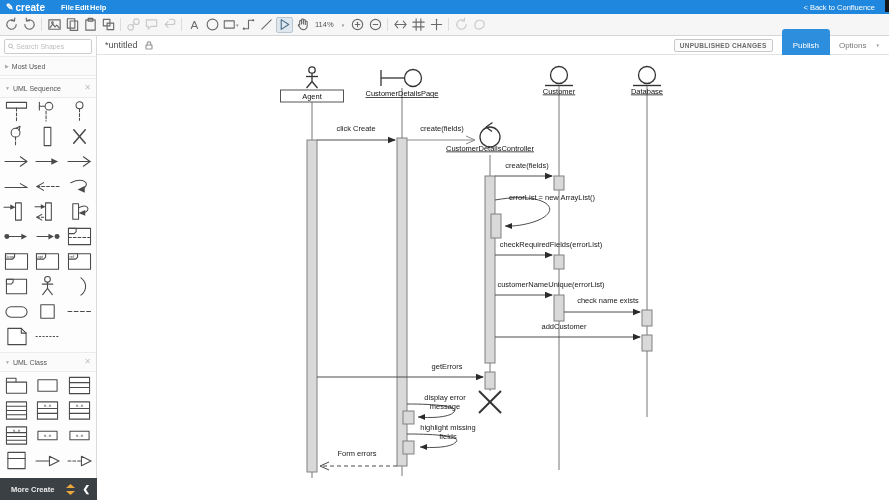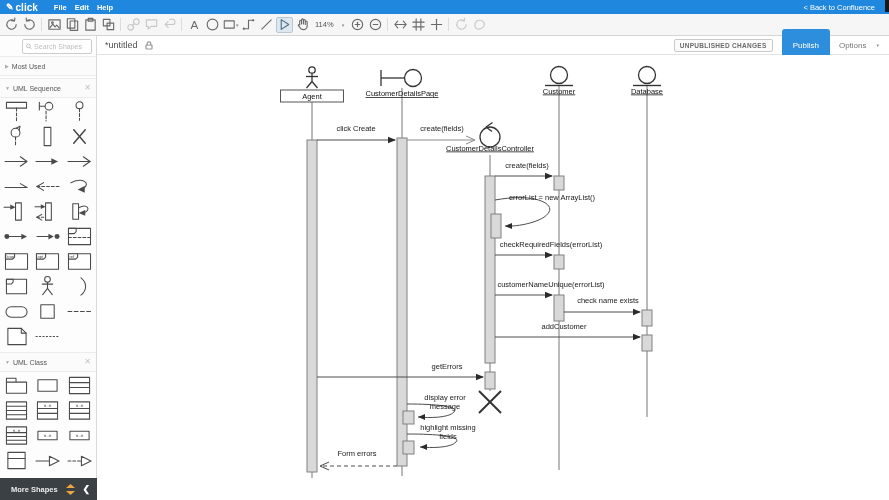--- a/index.html
+++ b/index.html
@@ -4,21 +4,21 @@
 <style>
   html,body{margin:0;padding:0;background:#e9e9e9;}
   .app{position:relative;width:889px;height:500px;background:#fff;overflow:hidden;
        font-family:"Liberation Sans",sans-serif;}
 
   
   .menubar{position:absolute;left:0;top:0;right:0;height:14px;background:#1f87dd;
            display:flex;align-items:center;color:#fff;}
   .logo{display:flex;align-items:center;margin-left:6px;font-size:10px;font-weight:bold;gap:2px;}
   .logo .pencil{font-size:9px;transform:rotate(0deg);}
-  .menu-items{display:flex;gap:8px;margin-left:16px;font-size:7.5px;font-weight:bold;}
+  .menu-items{display:flex;gap:1px;margin-left:16px;font-size:7.5px;font-weight:bold;}
   .menu-items span{cursor:default;}
   .back-link{margin-left:auto;margin-right:14px;font-size:7.5px;font-weight:normal;color:#fff;text-decoration:none;}
   .corner-sliver{position:absolute;right:0;top:0;width:4px;height:12px;background:#15171a;}
 
   
   .toolbar{position:absolute;left:0;top:14px;right:0;height:22px;background:#f6f6f6;
            border-bottom:1px solid #d5d5d5;display:flex;align-items:center;padding-left:2px;box-sizing:border-box;}
   .tbtn{width:17px;height:16px;display:flex;align-items:center;justify-content:center;
         color:#6a6a6a;border-radius:2px;margin:0 0.5px;box-sizing:border-box;}
   .tbtn.disabled{color:#c8c8c8;}
@@ -34,21 +34,21 @@
   .doc-title{font-size:9px;color:#4f4f4f;margin-left:8px;}
   .lock{margin-left:7px;display:flex;align-items:center;color:#9a9a9a;}
   .badge{margin-left:auto;font-size:6.5px;font-weight:bold;color:#6a6a6a;letter-spacing:.3px;
          border:1px solid #c9c9c9;border-radius:2px;padding:2px 5px;background:#fbfbfb;margin-right:9px;}
   .publish{background:#2e8ede;color:#fff;font-size:8px;padding:12px 11px;border-radius:3px;margin-right:9px;cursor:pointer;}
   .options{font-size:8px;color:#777;margin-right:10px;display:flex;align-items:center;gap:10px;cursor:pointer;}
 
   
   .sidebar{position:absolute;left:0;top:36px;width:97px;bottom:22px;background:#fdfdfd;
            border-right:1px solid #d9d9d9;box-sizing:border-box;overflow:hidden;}
-  .search{margin:3px 4px 2px 22px;height:13px;border:1px solid #cccccc;border-radius:2px;background:#fff;
+  .search{margin:3px 4px 2px 4px;height:13px;border:1px solid #cccccc;border-radius:2px;background:#fff;
           display:flex;align-items:center;padding:0 3px;gap:2px;}
   .search input{border:none;outline:none;width:100%;font-size:7px;color:#555;background:transparent;padding:0;}
   .search input::placeholder{color:#bdbdbd;}
   .sec-header{height:18px;border-top:1px solid #ececec;border-bottom:1px solid #ececec;background:#fbfbfb;
               display:flex;align-items:center;font-size:7px;color:#555;padding:0 5px;gap:3px;margin-top:2px;cursor:pointer;}
   .chev{color:#a8a8a8;font-size:5px;}
   .close-x{margin-left:auto;color:#c2c2c2;font-size:8px;line-height:1;cursor:pointer;}
   .grid{display:grid;grid-template-columns:repeat(3,1fr);padding:1px 1px;}
   .cell{height:25px;display:flex;align-items:center;justify-content:center;cursor:pointer;}
   .pal{stroke:#4a4a4a;fill:none;stroke-width:1.1;stroke-linecap:round;stroke-linejoin:round;}
@@ -66,21 +66,21 @@
   .dg-head-label{font-size:7.5px;fill:#111;}
 </style>
 </head>
 <body>
 
 <div class="app">
 
   <div class="menubar">
     <div class="logo">
       <span class="pencil">✎</span>
-      <span>click</span>
+      <span>create</span>
     </div>
     <div class="menu-items" id="menu-items">
         <span>File</span>
         <span>Edit</span>
         <span>Help</span>
       </div>
     <a class="back-link" href="#">&lt; Back to Confluence</a>
     <div class="corner-sliver"></div>
   </div>
 
@@ -543,21 +543,21 @@
             <svg class="pal" viewBox="0 0 30 24" width="29" height="23">
               <line x1="3" y1="12.5" x2="16" y2="12.5" stroke-dasharray="3,2"></line>
               <polygon points="17,7.5 27,12.5 17,17.5" fill="#fff"></polygon>
             </svg>
           </div>
         </div>
       </div>
   </div>
 
   <div class="moreshapes">
-    <span class="lbl">More Shapes</span>
+    <span class="lbl">More Create</span>
     <span class="sort">
       <svg width="9" height="11" viewBox="0 0 9 11">
           <polygon points="4.5,0 9,4 0,4" fill="#eda73c"></polygon>
           <polygon points="4.5,11 9,7 0,7" fill="#eda73c"></polygon>
         </svg>
     </span>
     <span class="collapse">❮</span>
   </div>
 
   <div class="canvas">

